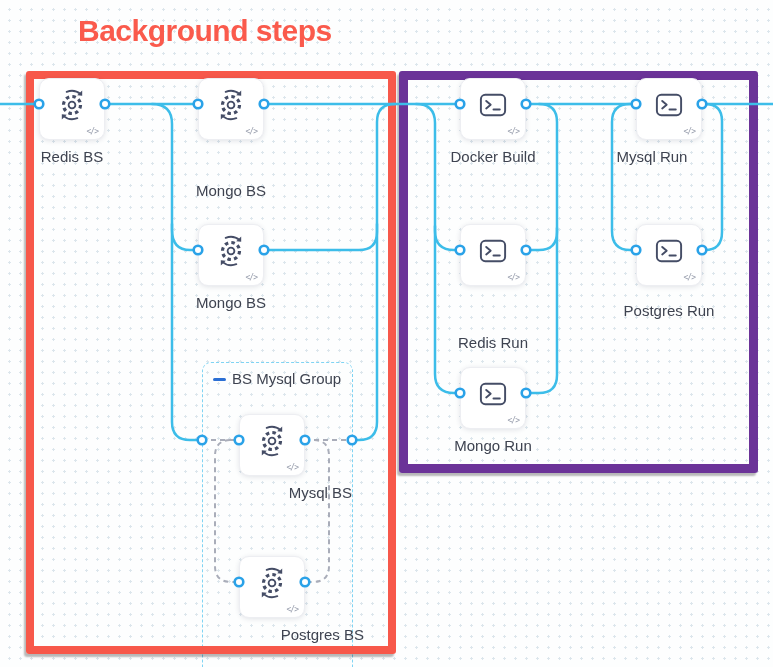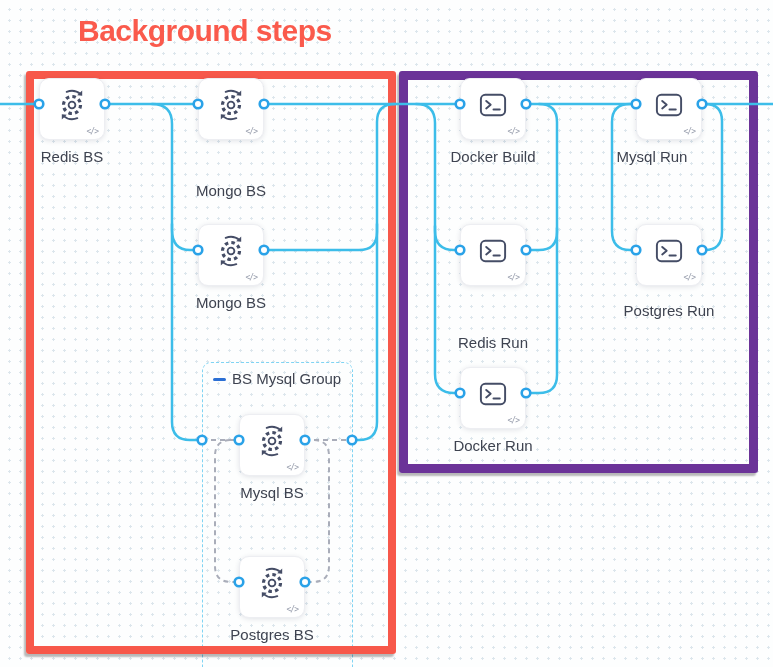--- a/index.html
+++ b/index.html
@@ -109,28 +109,28 @@
         </svg>
         <span class="code-glyph">&lt;/&gt;</span>
       </div>
       <div class="node-label" style="left: 151px; top: 294px;">Mongo BS</div>
       <div class="node-card" style="left: 239px; top: 414px;">
         <svg width="34" height="34" class="node-icon">
           <use href="#icon-bs"></use>
         </svg>
         <span class="code-glyph">&lt;/&gt;</span>
       </div>
-      <div class="node-label" style="left: 192px; top: 484px;">Mysql BS</div>
+      <div class="node-label" style="left: 192px; top: 484px; text-align: right;">Mysql BS</div>
       <div class="node-card" style="left: 239px; top: 556px;">
         <svg width="34" height="34" class="node-icon">
           <use href="#icon-bs"></use>
         </svg>
         <span class="code-glyph">&lt;/&gt;</span>
       </div>
-      <div class="node-label" style="left: 192px; top: 626px;">Postgres BS</div>
+      <div class="node-label" style="left: 204px; top: 626px; text-align: right;">Postgres BS</div>
       <div class="node-card" style="left: 460px; top: 78px;">
         <svg width="31" height="31" class="node-icon">
           <use href="#icon-run"></use>
         </svg>
         <span class="code-glyph">&lt;/&gt;</span>
       </div>
       <div class="node-label" style="left: 413px; top: 148px;">Docker Build</div>
       <div class="node-card" style="left: 636px; top: 78px;">
         <svg width="31" height="31" class="node-icon">
           <use href="#icon-run"></use>
@@ -151,21 +151,21 @@
         </svg>
         <span class="code-glyph">&lt;/&gt;</span>
       </div>
       <div class="node-label" style="left: 589px; top: 302px;">Postgres Run</div>
       <div class="node-card" style="left: 460px; top: 367px;">
         <svg width="31" height="31" class="node-icon">
           <use href="#icon-run"></use>
         </svg>
         <span class="code-glyph">&lt;/&gt;</span>
       </div>
-      <div class="node-label" style="left: 413px; top: 437px;">Docker Run</div>
+      <div class="node-label" style="left: 413px; top: 437px;">Mongo Run</div>
     </div>
 
   <svg id="wires" width="773" height="667">
     <g id="solid-wires" fill="none" stroke-width="2.5" stroke-linecap="round" stroke="#3cbde9">
         <path d="M 0 104 H 39"></path>
         <path d="M 105 104 H 198"></path>
         <path d="M 152 104 Q 172 104 172 124 V 422 Q 172 440 190 440 H 202"></path>
         <path d="M 172 224 V 230 Q 172 250 190 250 H 198"></path>
         <path d="M 264 104 H 460"></path>
         <path d="M 352 440 H 359 Q 377 440 377 422 V 122 Q 377 104 395 104"></path>

